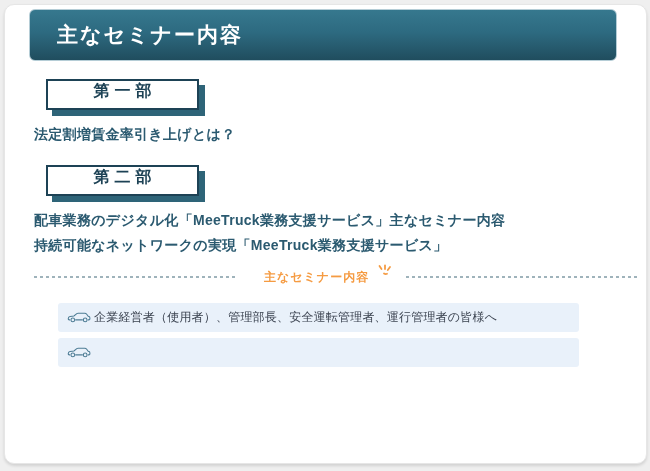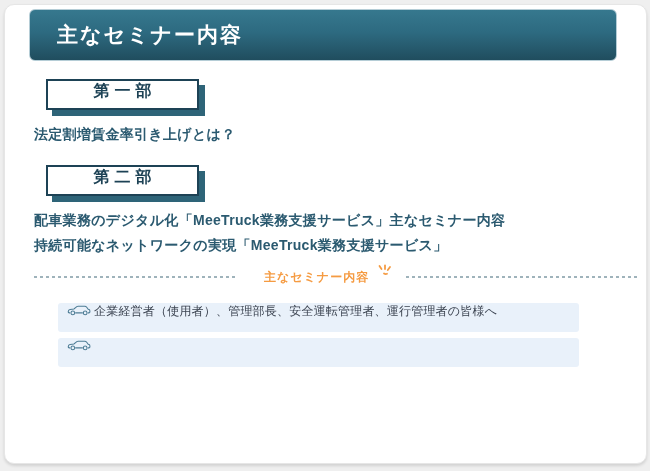--- a/index.html
+++ b/index.html
@@ -64,21 +64,21 @@
   .dash.left { width:204px; margin-right:26px; }
   .dash.right { flex:1; margin-left:14px; }
   .divider .label {
     color:var(--orange); font-size:12px; font-weight:700; letter-spacing:1px;
   }
   .sparkle { margin-left:8px; position:relative; top:-5px; }
   
   .list { margin:17px 0 0 53px; width:521px; }
   .row {
     height:29px; background:var(--list_bg); border-radius:3px;
-    display:flex; align-items:flex-start;
+    display:flex; align-items:center;
     padding-left:9px; margin-bottom:6px;
   }
   .row:last-child { margin-bottom:0; }
   .icon { width:24px; height:15px; margin-right:3px; flex:0 0 auto; }
   .icon svg { display:none; width:24px; height:14px; }
   .icon[data-variant="car-outline-icon"] svg.outline { display:block; color:var(--car_outline); }
   .icon[data-variant="car-filled-icon"]  svg.filled  { display:block; color:var(--car_filled); }
   .row .label { color:var(--list_text); font-size:12px; letter-spacing:0.2px; }
 </style>
 </head>

